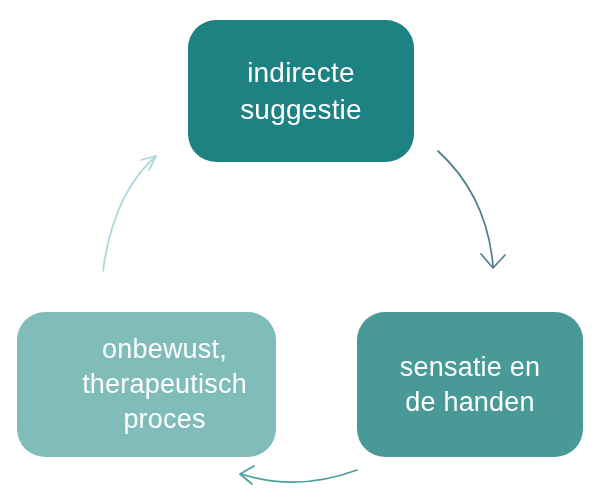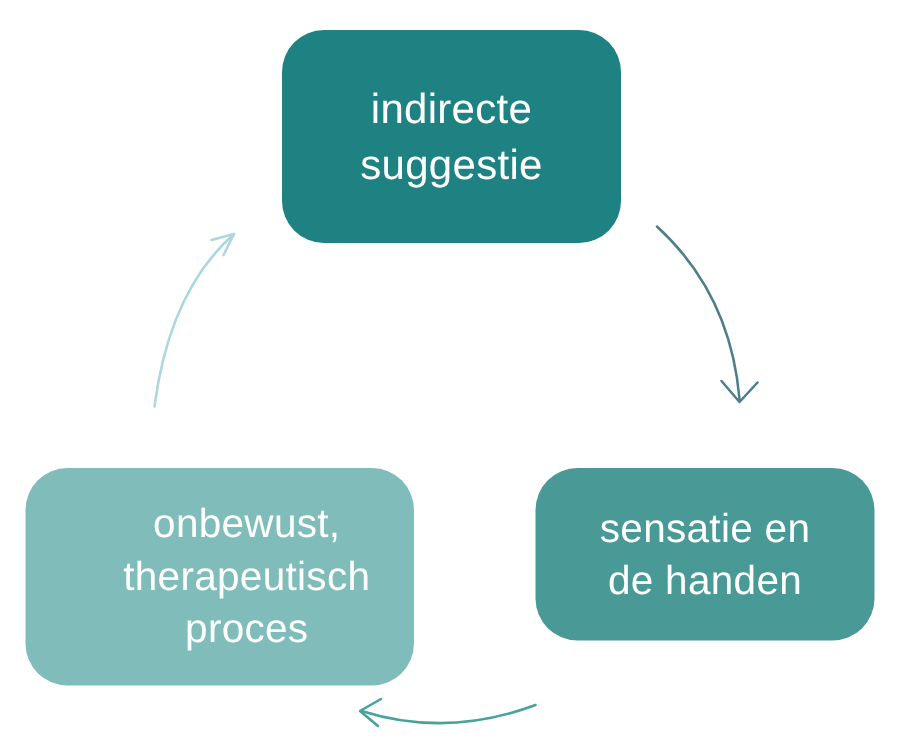--- a/index.html
+++ b/index.html
@@ -39,21 +39,21 @@
     left: 188px; top: 20px;
     width: 226px; height: 142px;
     font-size: 28px; line-height: 37px;
   }
   .node-bottom-left {
     left: 17px; top: 312px;
     width: 223px; height: 145px;
   }
   .node-bottom-right {
     left: 357px; top: 312px;
-    width: 226px; height: 115px;
+    width: 226px; height: 145px;
   }
   .node-line { display: block; }
 </style>
 </head>
 <body>
 
 <div class="stage">
 
   <svg class="arrows-layer" viewBox="0 0 600 500" xmlns="http://www.w3.org/2000/svg">
 

